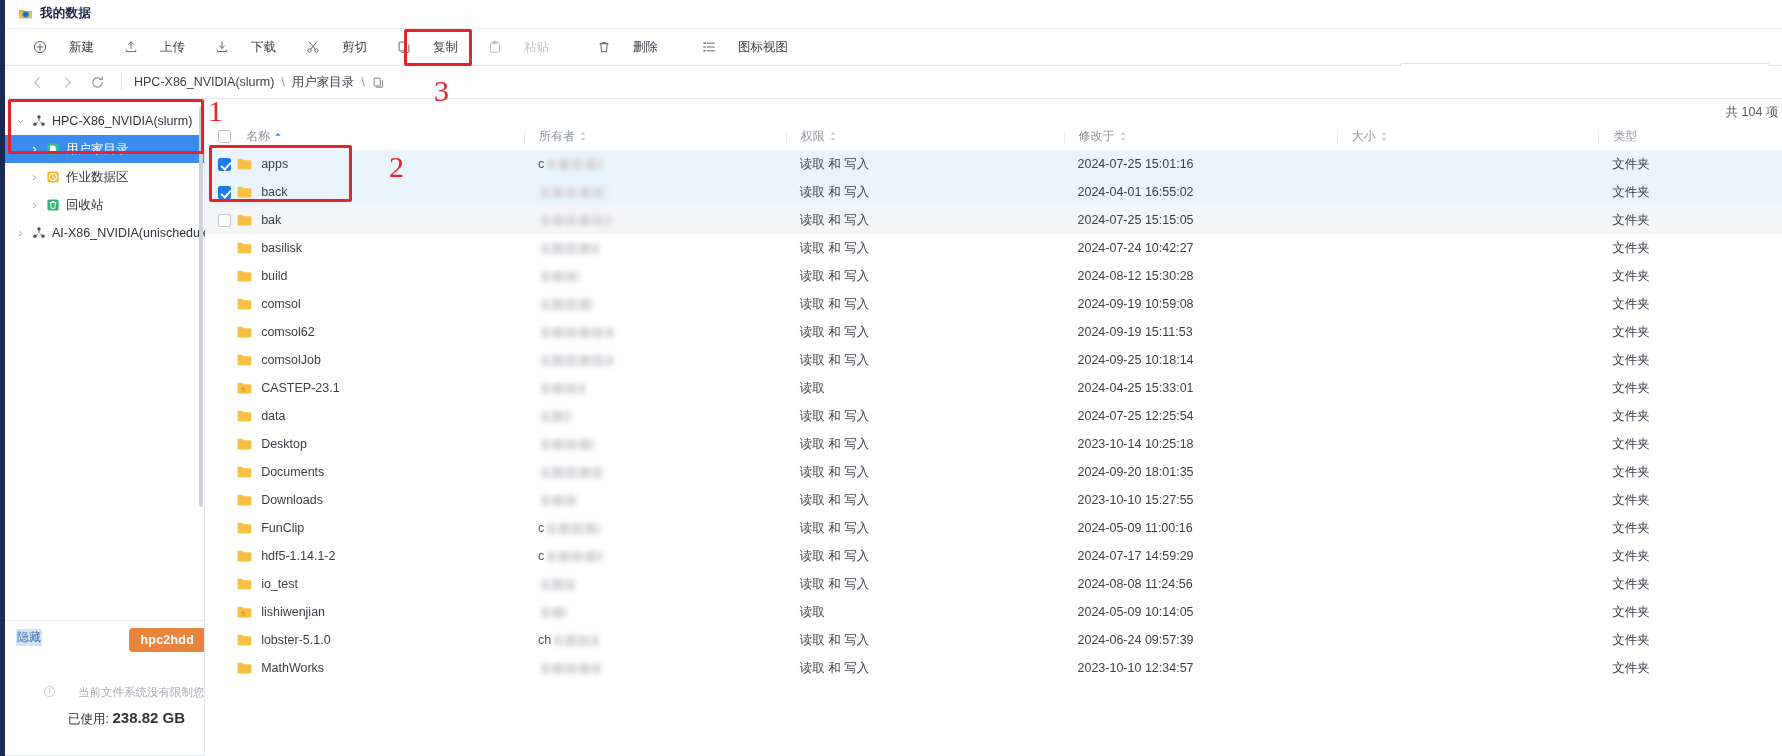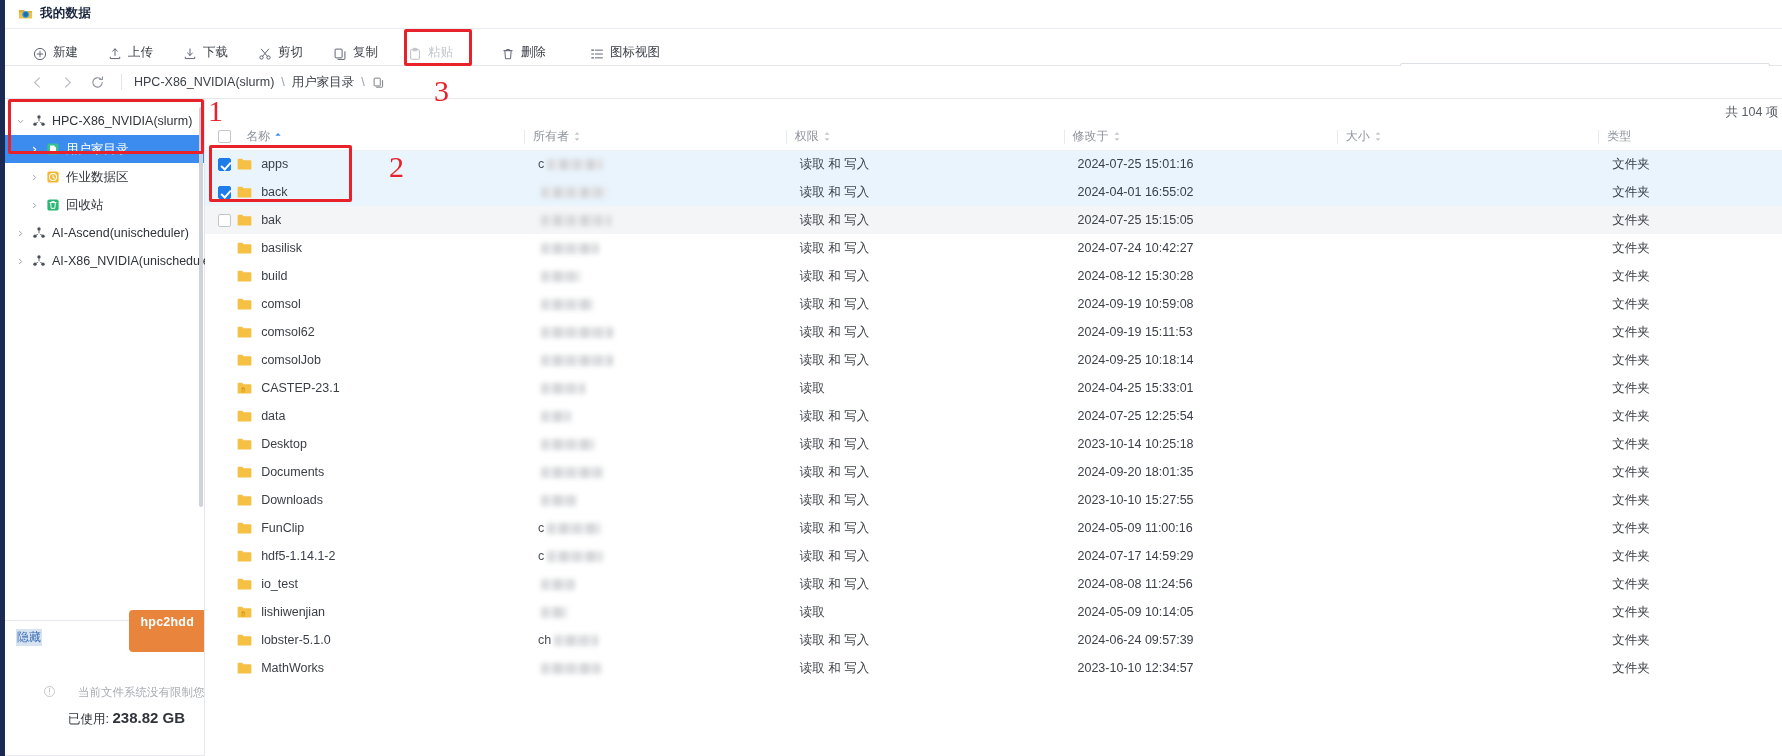--- a/index.html
+++ b/index.html
@@ -34,21 +34,21 @@
 
   
   .toolbar {
     position: absolute; left: 5px; top: 28px; width: 1777px; height: 38px;
     background: #ffffff;
     border-top: 1px solid #e9edf2;
     border-bottom: 1px solid #e4e8ee;
     display: flex; align-items: center;
   }
   .tb-btn {
-    display: flex; align-items: flex-end; gap: 6px;
+    display: flex; align-items: center; gap: 22px;
     height: 28px; padding: 0 11px; margin-left: 8px;
     font-size: 12.5px; color: #3a3f47; cursor: pointer;
     border-radius: 3px; white-space: nowrap;
   }
   .tb-btn:first-child { margin-left: 17px; }
   .tb-btn .ic { width: 14px; height: 14px; display:flex; align-items:center; justify-content:center; }
   .tb-btn .ic svg { display:block; }
   .tb-btn.disabled { color: #c3c7cd; }
   .tb-btn.disabled .ic svg { opacity: .42; }
   .tb-gap { width: 10px; }
@@ -101,21 +101,21 @@
 
   
   .sb-divider { position:absolute; left:0; bottom:135px; width:200px; height:1px; background:#e6e9ee; }
   .sb-hidden {
     position:absolute; left:11px; bottom:110px; font-size:12px;
     color:#3b6fb5; cursor:pointer; background:#d8e3f2; padding:0 1px;
   }
   .sb-badge {
     position:absolute; right:0; bottom:104px;
     background:#e8843c; color:#fff; font-weight:bold; font-size:12.5px;
-    padding: 5px 10px 23px 12px; border-radius: 4px 0 0 4px;
+    padding: 5px 10px 5px 12px; border-radius: 4px 0 0 4px;
     letter-spacing:.2px;
   }
   .sb-quota {
     position:absolute; left:0; bottom:56px; width:200px;
     display:flex; align-items:center; justify-content:center; gap:22px;
     font-size:11.5px; color:#a9aeb5;margin-left:36px;
   }
   .sb-used {
     position:absolute; left:0; bottom:28px; width:200px; text-align:center;
     font-size:12.5px; color:#2f343b;padding-left:43px;
@@ -136,21 +136,21 @@
     padding-right: 0px; font-size: 12.5px; color:#5a5f66;
   }
   .count-row .cnt { position:absolute; right:-4px; top:5px; white-space:nowrap; }
 
   table.files { width: 1600px; border-collapse: collapse; table-layout: fixed; }
   table.files th {
     font-weight: normal; font-size: 12px; color:#8e949c; text-align:left;
     height: 26px; vertical-align:middle; padding: 0;
     border-bottom: 1px solid #eceff3;
   }
-  table.files th .thin { display:flex; align-items:center; gap:4px; padding-left:8px; border-left:1px solid #e7eaee; height:14px; }
+  table.files th .thin { display:flex; align-items:center; gap:4px; padding-left:14px; border-left:1px solid #e7eaee; height:14px; }
   table.files th.first .thin { border-left:none; padding-left:0; }
   table.files td {
     font-size: 12.5px; color:#3a3f47; height: 28px; padding: 0; vertical-align:middle;
     white-space:nowrap;
   }
   tr.row.sel { background:#e9f4fd; }
   tr.row.alt { background:#f4f5f7; }
   .c-check { width: 28px; padding-left:13px !important; }
   .c-name  { width: 250px; }
   .c-owner { width: 228px; }
@@ -402,36 +402,20 @@
         </span>
         <span class="tnode-ic">
           <svg width="14" height="14" viewBox="0 0 16 16">
               <rect x="1.6" y="1.6" width="12.8" height="12.8" rx="2.2" fill="#2bb673"></rect>
               <path d="M4.4 5.2h7.2M6.6 5.2V4h2.8v1.2M5.3 5.2l.6 6.6h4.2l.6-6.6" fill="none" stroke="#fff" stroke-width="1.1" stroke-linecap="round" stroke-linejoin="round"></path>
             </svg>
         </span>
         <span>回收站</span>
       </div>
 
-      <div class="tree-node lvl0">
-        <span class="caret">
-          <svg width="9" height="9" viewBox="0 0 10 10">
-              <path d="M3.8 2.5L6.3 5 3.8 7.5" fill="none" stroke="#9aa0a8" stroke-width="1.1" stroke-linecap="round" stroke-linejoin="round"></path>
-            </svg>
-        </span>
-        <span class="tnode-ic">
-          <svg width="14" height="14" viewBox="0 0 16 16">
-              <circle cx="8" cy="3.4" r="1.9" fill="#4a4f57"></circle>
-              <circle cx="3.4" cy="11.6" r="1.9" fill="#4a4f57"></circle>
-              <circle cx="12.6" cy="11.6" r="1.9" fill="#4a4f57"></circle>
-              <path d="M8 5.3v3.1M6.6 9.6L4.6 10.6M9.4 9.6l2 1" stroke="#4a4f57" stroke-width="1"></path>
-            </svg>
-        </span>
-        <span>AI-Ascend(unischeduler)</span>
-      </div>
 
       <div class="tree-node lvl0">
         <span class="caret">
           <svg width="9" height="9" viewBox="0 0 10 10">
               <path d="M3.8 2.5L6.3 5 3.8 7.5" fill="none" stroke="#9aa0a8" stroke-width="1.1" stroke-linecap="round" stroke-linejoin="round"></path>
             </svg>
         </span>
         <span class="tnode-ic">
           <svg width="14" height="14" viewBox="0 0 16 16">
               <circle cx="8" cy="3.4" r="1.9" fill="#4a4f57"></circle>

